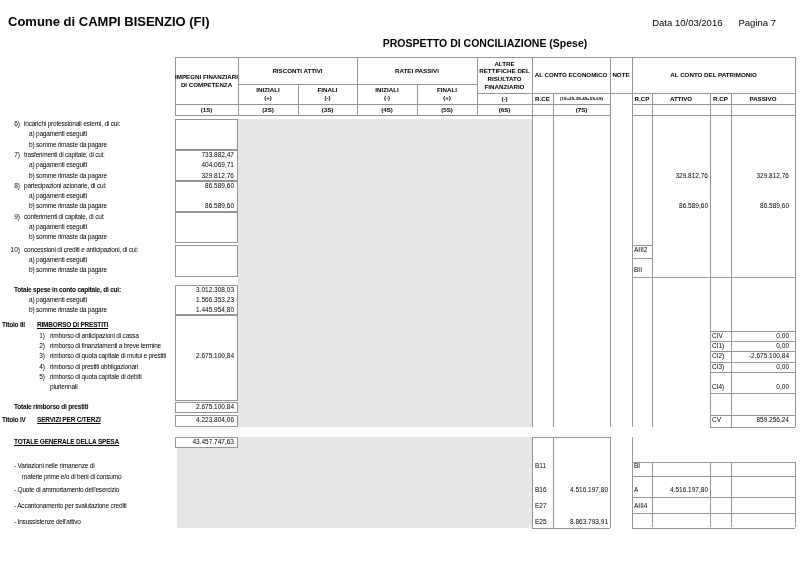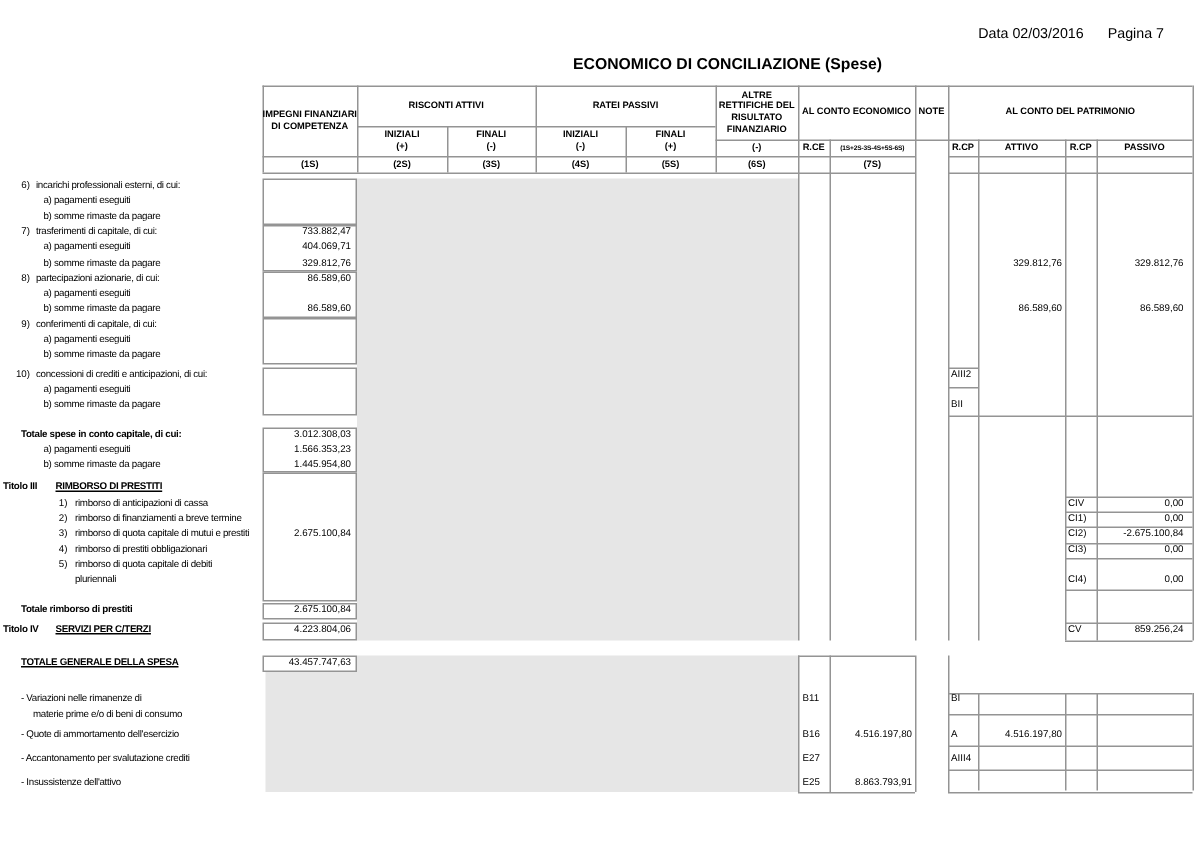--- a/index.html
+++ b/index.html
@@ -25,22 +25,23 @@
   .num{text-align:right;}
   .b{font-weight:bold;}
   .u{text-decoration:underline;}
   .val{letter-spacing:0;}
 </style>
 </head>
 <body>
 
 <div class="page">
 
-  <div class="topright"><span>Data 02/03/2016</span><span>Pagina 7</span></div>
-  <div class="doc-title">ECONOMICO DI CONCILIAZIONE (Spese)</div>
+  <div class="org">Comune di CAMPI BISENZIO (FI)</div>
+  <div class="topright"><span>Data 10/03/2016</span><span>Pagina 7</span></div>
+  <div class="doc-title">PROSPETTO DI CONCILIAZIONE (Spese)</div>
 
   <div id="tbl">
 
     <div class="hcell" style="left:175px;top:57px;width:63px;height:47px">IMPEGNI FINANZIARI DI COMPETENZA</div>
     <div class="hcell" style="left:238px;top:57px;width:119px;height:27px">RISCONTI ATTIVI</div>
     <div class="hcell" style="left:357px;top:57px;width:120px;height:27px">RATEI PASSIVI</div>
     <div class="hcell" style="left:477px;top:57px;width:55px;height:36px">ALTRE RETTIFICHE DEL RISULTATO FINANZIARIO</div>
     <div class="hcell" style="left:532px;top:57px;width:78px;height:36px">AL CONTO ECONOMICO</div>
     <div class="hcell" style="left:610px;top:57px;width:22px;height:36px">NOTE</div>
     <div class="hcell" style="left:632px;top:57px;width:163px;height:36px">AL CONTO DEL PATRIMONIO</div>

